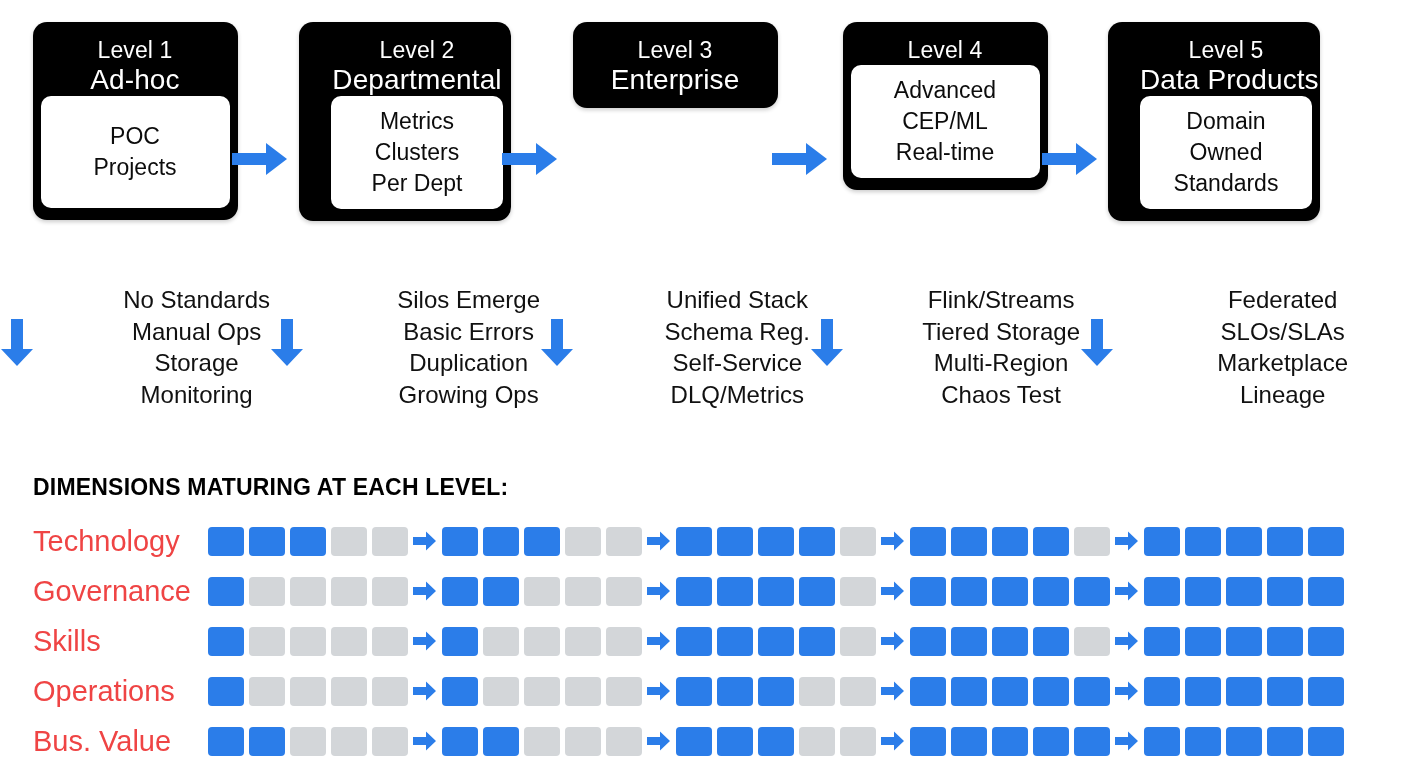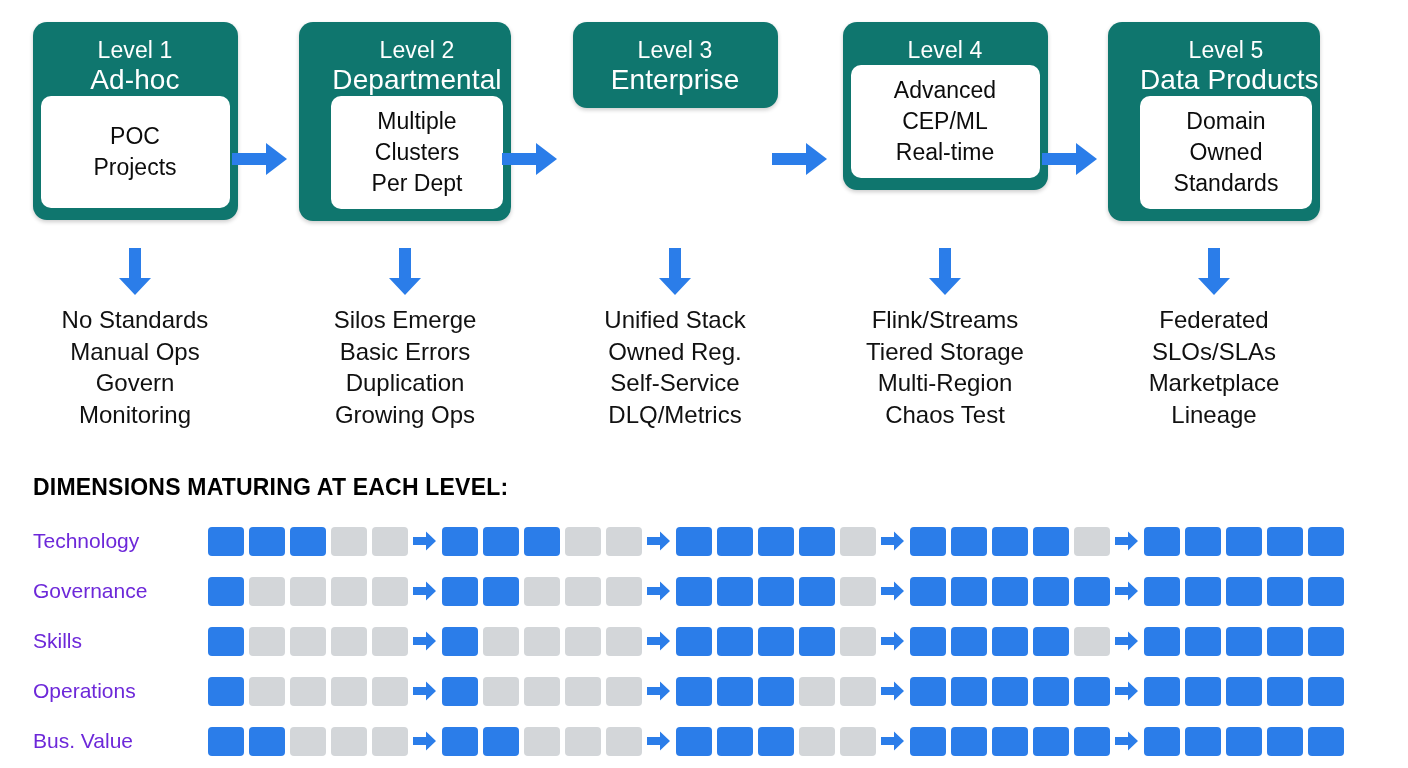--- a/index.html
+++ b/index.html
@@ -30,21 +30,21 @@
     position: relative;
     width: 270px;
     display: flex;
     justify-content: center;
   }
   .level-col.last { width: 268px; }
 
   .level-card {
     box-sizing: border-box;
     width: 205px;
-    background: #0f766e;
+    background: #000000;
     border-radius: 14px;
     padding: 14px 8px 12px 8px;
     box-shadow: 0 2px 4px rgba(0,0,0,0.20);
   }
   .level-card.wide { width: 212px; padding-left: 32px; }
 
   .level-title {
     color: #ffffff;
     text-align: center;
     font-size: 23px;
@@ -97,22 +97,22 @@
     position: absolute;
     left: 0;
     top: 248px;
     width: 1408px;
     height: 190px;
     display: flex;
   }
   .detail-col {
     width: 270px;
     display: flex;
-    flex-direction: column;
     align-items: center;
+    justify-content: space-between;
   }
   .detail-col.last { width: 268px; }
   .down-arrow { height: 48px; width: 34px; }
   .detail-lines {
     margin-top: 8px;
     text-align: center;
   }
   .detail-lines .line {
     font-size: 24px;
     line-height: 31.5px;
@@ -137,22 +137,22 @@
     top: 516px;
     width: 1350px;
   }
   .dim-row {
     display: flex;
     align-items: center;
     height: 50px;
   }
   .dim-label {
     width: 175px;
-    font-size: 21px;
-    color: #6d28d9;
+    font-size: 29px;
+    color: #ef4444;
     white-space: nowrap;
   }
   .dim-groups {
     display: flex;
     align-items: center;
   }
   .dim-group {
     display: flex;
     align-items: center;
     gap: 5px;
@@ -186,21 +186,21 @@
       </div>
       <div class="h-arrow" style="left: 232px;"><svg width="56" height="34" viewBox="0 0 56 34" xmlns="http://www.w3.org/2000/svg">
           <path d="M0 11 H34 V1 L55 17 L34 33 V23 H0 Z" fill="#2b7de9"></path>
         </svg></div>
     </div>
     <div class="level-col">
       <div class="level-card wide">
         <div class="level-title">Level 2</div>
         <div class="level-sub">Departmental</div>
         <div class="level-inner">
-          <div class="line">Multiple</div>
+          <div class="line">Metrics</div>
           <div class="line">Clusters</div>
           <div class="line">Per Dept</div>
         </div>
       </div>
       <div class="h-arrow" style="left: 232px;"><svg width="56" height="34" viewBox="0 0 56 34" xmlns="http://www.w3.org/2000/svg">
           <path d="M0 11 H34 V1 L55 17 L34 33 V23 H0 Z" fill="#2b7de9"></path>
         </svg></div>
     </div>
     <div class="level-col">
       <div class="level-card">
@@ -238,42 +238,42 @@
   </div>
 
 <div class="detail-row" id="detail-row">
     <div class="detail-col">
       <div class="down-arrow"><svg width="34" height="48" viewBox="0 0 34 48" xmlns="http://www.w3.org/2000/svg">
           <path d="M11 0 H23 V30 H33 L17 47 L1 30 H11 Z" fill="#2b7de9"></path>
         </svg></div>
       <div class="detail-lines">
         <div class="line">No Standards</div>
         <div class="line">Manual Ops</div>
-        <div class="line">Govern</div>
+        <div class="line">Storage</div>
         <div class="line">Monitoring</div>
       </div>
     </div>
     <div class="detail-col">
       <div class="down-arrow"><svg width="34" height="48" viewBox="0 0 34 48" xmlns="http://www.w3.org/2000/svg">
           <path d="M11 0 H23 V30 H33 L17 47 L1 30 H11 Z" fill="#2b7de9"></path>
         </svg></div>
       <div class="detail-lines">
         <div class="line">Silos Emerge</div>
         <div class="line">Basic Errors</div>
         <div class="line">Duplication</div>
         <div class="line">Growing Ops</div>
       </div>
     </div>
     <div class="detail-col">
       <div class="down-arrow"><svg width="34" height="48" viewBox="0 0 34 48" xmlns="http://www.w3.org/2000/svg">
           <path d="M11 0 H23 V30 H33 L17 47 L1 30 H11 Z" fill="#2b7de9"></path>
         </svg></div>
       <div class="detail-lines">
         <div class="line">Unified Stack</div>
-        <div class="line">Owned Reg.</div>
+        <div class="line">Schema Reg.</div>
         <div class="line">Self-Service</div>
         <div class="line">DLQ/Metrics</div>
       </div>
     </div>
     <div class="detail-col">
       <div class="down-arrow"><svg width="34" height="48" viewBox="0 0 34 48" xmlns="http://www.w3.org/2000/svg">
           <path d="M11 0 H23 V30 H33 L17 47 L1 30 H11 Z" fill="#2b7de9"></path>
         </svg></div>
       <div class="detail-lines">
         <div class="line">Flink/Streams</div>

